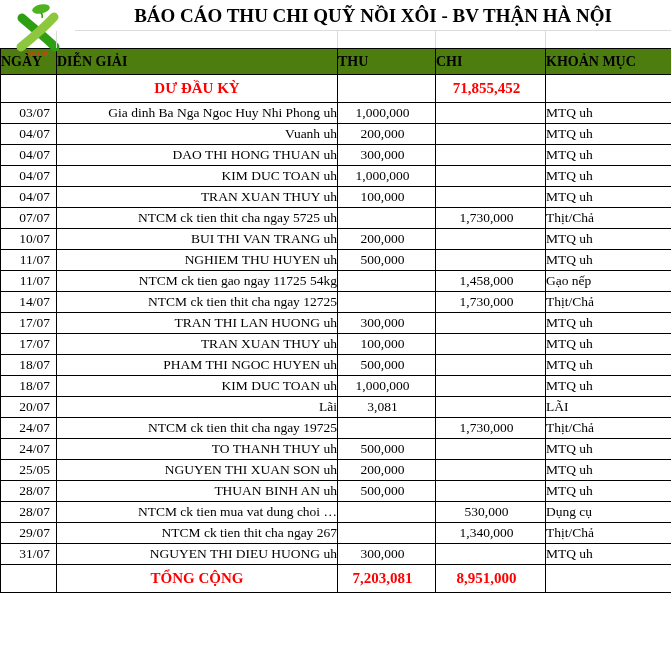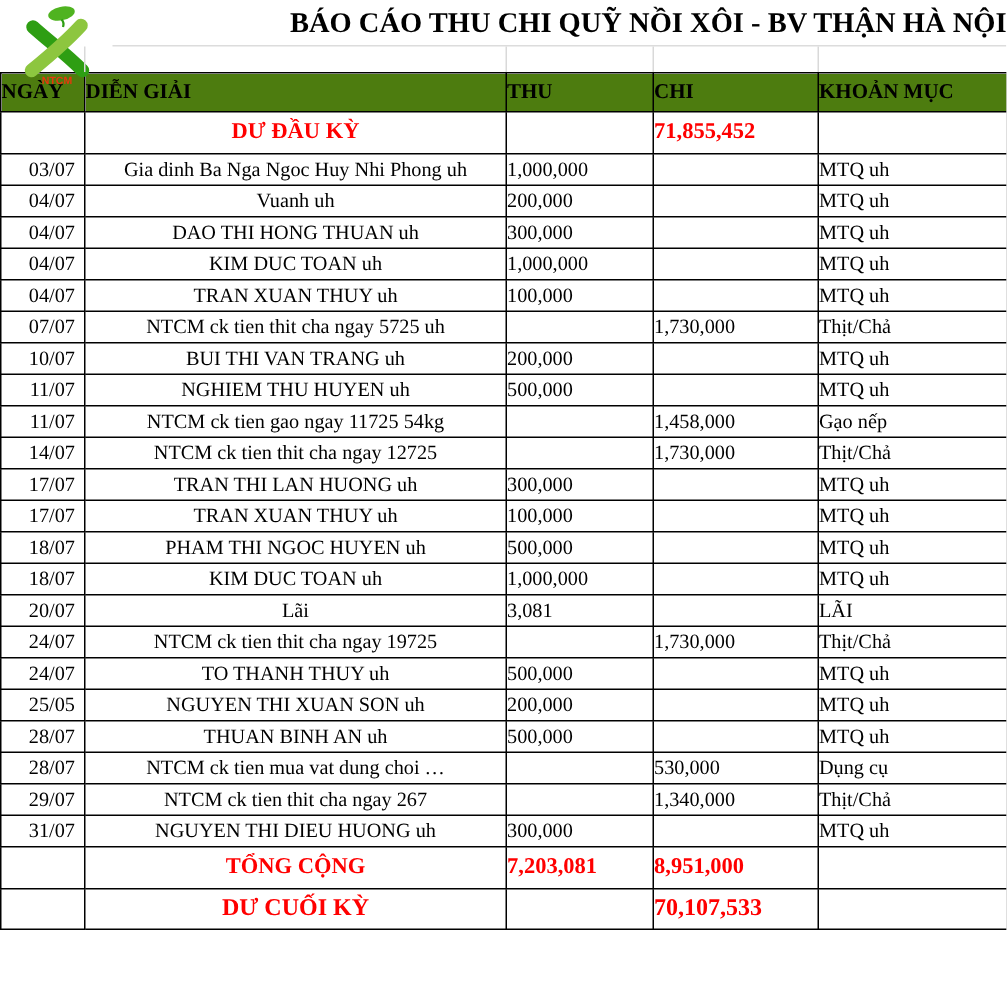--- a/index.html
+++ b/index.html
@@ -8,43 +8,43 @@
     width:671px;height:671px;
     background:#fff;
     font-family:"Liberation Serif", serif;
     color:#000;
     overflow:hidden;
   }
   
   #logo{position:absolute;left:8px;top:2px;width:60px;height:56px;}
   .title-line1{
     margin-left:75px;height:30px;line-height:31px;
-    text-align:right;font-weight:bold;font-size:19px;
+    text-align:center;font-weight:bold;font-size:19px;
     border-bottom:1px solid #dcdcdc;white-space:nowrap;
   }
   .title-line2{
     margin-left:57px;height:22px;line-height:24px;
     text-align:center;font-weight:bold;font-size:17px;
     border-bottom:1px solid #d6d6d6;
   }
   .grid-strip{position:relative;height:17px;}
   .grid-strip .vline{position:absolute;top:0;width:1px;height:17px;background:#d9d9d9;}
   .vl-1{left:56px;} .vl-2{left:337px;} .vl-3{left:435px;} .vl-4{left:545px;}
   
   table{width:671px;border-collapse:collapse;table-layout:fixed;}
   td,th{border:1px solid #000;overflow:hidden;white-space:nowrap;padding:0;}
   thead th{
     background:#4d7c0f;
     font-size:14px;font-weight:bold;color:#000;
     height:25px;text-align:left;font-family:Liberation Serif, serif;
   }
   tbody.data td{height:20px;font-size:13.5px;}
   .c-date{text-align:right;padding-right:6px;font-size:13px;}
-  .c-desc{text-align:center;padding-left:0;}
-  .c-num{text-align:left;padding-right:8px;}
+  .c-desc{text-align:right;padding-left:0;}
+  .c-num{text-align:center;padding-right:8px;}
   .c-cat{text-align:left;}
   
   .row-special td{color:#ff0000;font-weight:bold;font-size:15px;height:27px;}
   .row-special .c-desc{text-align:center;padding-left:0;}
   .row-closing td{font-size:16px;height:26px;}
 </style>
 </head>
 <body>
 
 <div id="sheet">
@@ -253,22 +253,15 @@
         </tr>
       </tbody>
     <tbody>
       <tr class="row-special">
         <td class="c-date"></td>
         <td class="c-desc">TỔNG CỘNG</td>
         <td class="c-num">7,203,081</td>
         <td class="c-num">8,951,000</td>
         <td class="c-cat"></td>
       </tr>
-      <tr class="row-special row-closing">
-        <td class="c-date"></td>
-        <td class="c-desc">DƯ CUỐI KỲ</td>
-        <td class="c-num"></td>
-        <td class="c-num">70,107,533</td>
-        <td class="c-cat"></td>
-      </tr>
     </tbody>
   </table>
 </div>
 
 </body></html>

